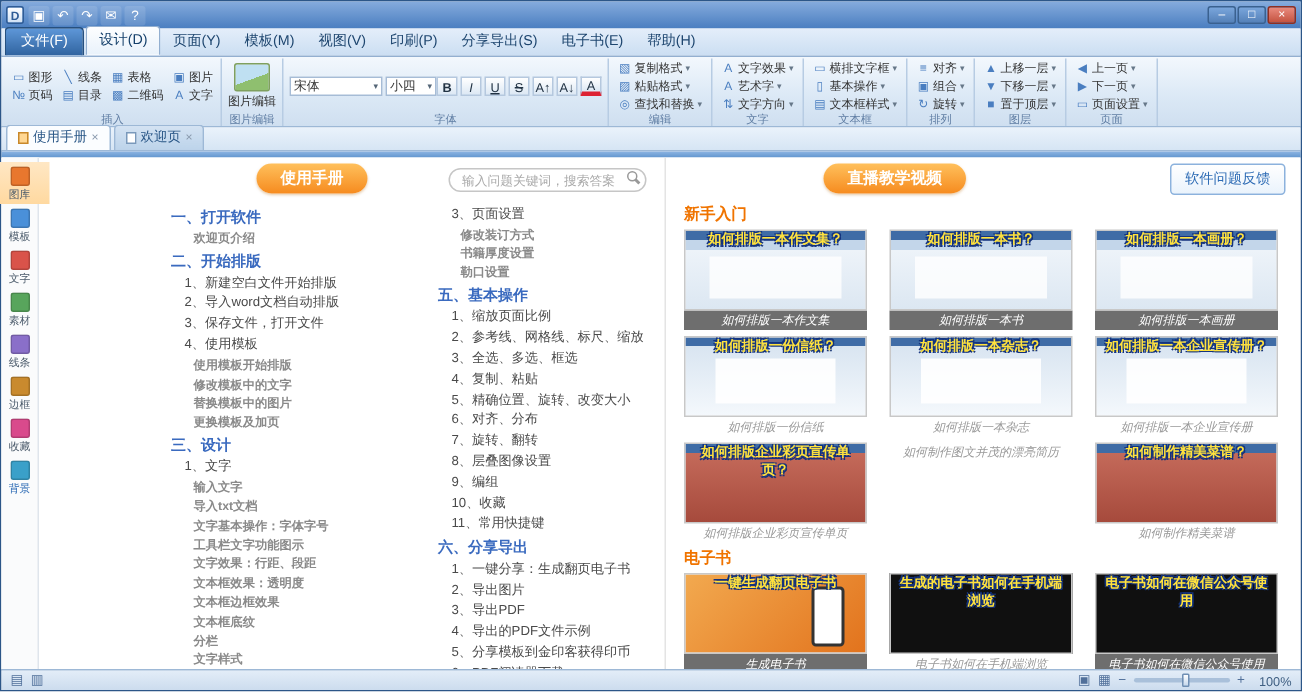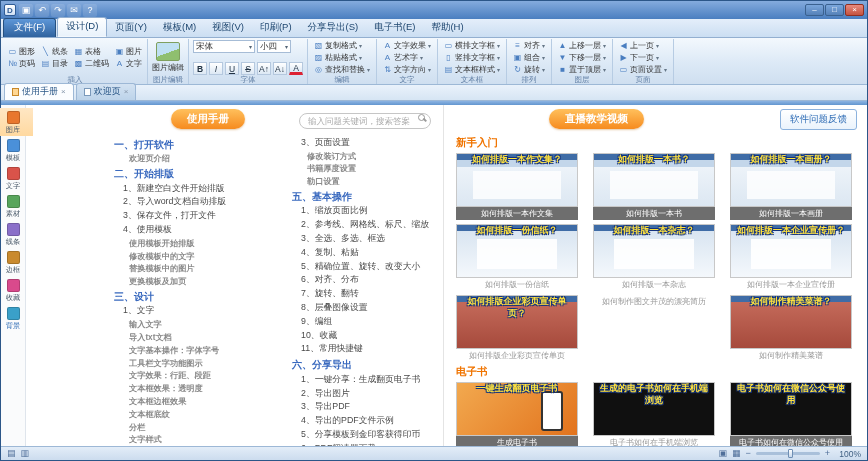--- a/index.html
+++ b/index.html
@@ -29,21 +29,21 @@
 .rgroup-label{font-size:7.5px;color:#5f7da3;text-align:center;height:9px;line-height:9px;}
 .rbody{flex:1;display:flex;}
 .rbody.grid{display:grid;grid-template-columns:repeat(4,auto);column-gap:4px;align-content:center;}
 .rgi{display:flex;align-items:center;gap:2px;font-size:8px;color:#333;height:12px;padding:0 1px;}
 .rgi-ic{font-size:8px;color:#4a7ec0;width:9px;text-align:center;}
 .rgi-lb{white-space:nowrap;text-align:right;}
 .rbody.big{flex-direction:column;align-items:center;justify-content:center;}
 .rbig{display:flex;flex-direction:column;align-items:center;}
 .rbig-ic{width:24px;height:19px;border-radius:2px;border:1px solid #7fa05e;background:linear-gradient(160deg,#bfe0f2 0 55%,#8fbf6f 55% 100%);margin-bottom:1px;}
 .rbig-lb{font-size:8px;color:#333;white-space:nowrap;}
-.rbody.font{flex-direction:column;justify-content:space-between;gap:0;}
+.rbody.font{flex-direction:row;justify-content:flex-end;gap:0;}
 .fontrow{display:flex;gap:2px;align-items:center;}
 .combo{background:#fff;border:1px solid #a6bcd6;height:13px;font-size:8.5px;color:#333;display:flex;align-items:center;justify-content:space-between;padding:0 2px;}
 .combo.fname{width:62px;}
 .combo.fsize{width:34px;}
 .combo .caret{font-size:6px;color:#567;}
 .fbtn{min-width:14px;height:13px;border:1px solid #b5c8de;background:linear-gradient(#ffffff,#dce8f4);font-size:8.5px;display:flex;align-items:center;justify-content:center;color:#234;white-space:nowrap;padding:0 1px;}
 .fbtn.b{font-weight:bold;}
 .fbtn.i{font-style:italic;}
 .fbtn.u{text-decoration:underline;}
 .fbtn.s{text-decoration:line-through;}
@@ -91,21 +91,21 @@
 .toc-n{font-size:8.8px;color:#4a4a4a;margin:1.8px 0;padding-left:9px;white-space:nowrap;}
 .toc-s{font-size:8.2px;color:#8a8a8a;margin:1.8px 0;padding-left:15px;white-space:nowrap;font-weight:bold;}
 
 
 .varea{flex:1;padding:0 8px 0 12px;overflow:hidden;}
 .vtitle{font-size:10.5px;font-weight:bold;color:#f07400;margin:3px 0;}
 .vgrid{display:grid;grid-template-columns:repeat(3,122px);gap:4px 15px;margin-bottom:2px;}
 .vthumb{height:54px;position:relative;display:flex;align-items:flex-start;justify-content:center;border:1px solid #c8c8c8;overflow:hidden;}
 .voverlay{position:relative;z-index:2;color:#ffe23e;font-weight:bold;font-size:9px;line-height:1.3;text-align:center;padding:0 3px;
   text-shadow:-1px -1px 0 #14337d,1px -1px 0 #14337d,-1px 1px 0 #14337d,1px 1px 0 #14337d;}
-.vcap{height:13px;display:flex;align-items:center;justify-content:center;font-size:8px;white-space:nowrap;overflow:hidden;}
+.vcap{height:13px;display:flex;align-items:center;justify-content:center;font-size:8px;white-space:nowrap;overflow:hidden;font-style:italic;}
 .vcap.dark{background:#6e6e6e;color:#fff;}
 .vcap.light{background:#fff;color:#999;}
 .th-app{background:linear-gradient(180deg,#3f6ca6 0,#3f6ca6 6px,#c3d6ea 6px,#c3d6ea 13px,#edf3f9 13px,#dce7f2 100%);}
 .th-app::after{content:"";position:absolute;left:16px;right:16px;top:17px;bottom:7px;background:#fff;opacity:.8;}
 .th-app2{background:linear-gradient(180deg,#3f6ca6 0,#3f6ca6 6px,#d9e5f1 6px,#f4f8fc 100%);}
 .th-app2::after{content:"";position:absolute;left:20px;right:20px;top:14px;bottom:8px;background:#fff;opacity:.9;}
 .th-red{background:linear-gradient(180deg,#3f6ca6 0,#3f6ca6 6px,#c46a5a 6px,#a64a3c 100%);}
 .th-dark{background:#101010;}
 .th-orange{background:linear-gradient(135deg,#f2a94f,#e2731d);}
 .th-orange::after{content:"";position:absolute;right:14px;top:8px;width:18px;height:36px;border-radius:3px;background:#fff;border:2px solid #333;}
@@ -268,21 +268,21 @@
         </div>
         <div class="rgroup">
           <div class="rbody stack">
             <div class="sbtn">
               <span class="ic">▭</span>
               <span>横排文字框</span>
               <span class="caret">▾</span>
             </div>
             <div class="sbtn">
               <span class="ic">▯</span>
-              <span>竖排文字框</span>
+              <span>基本操作</span>
               <span class="caret">▾</span>
             </div>
             <div class="sbtn">
               <span class="ic">▤</span>
               <span>文本框样式</span>
               <span class="caret">▾</span>
             </div>
           </div>
           <div class="rgroup-label">文本框</div>
         </div>

